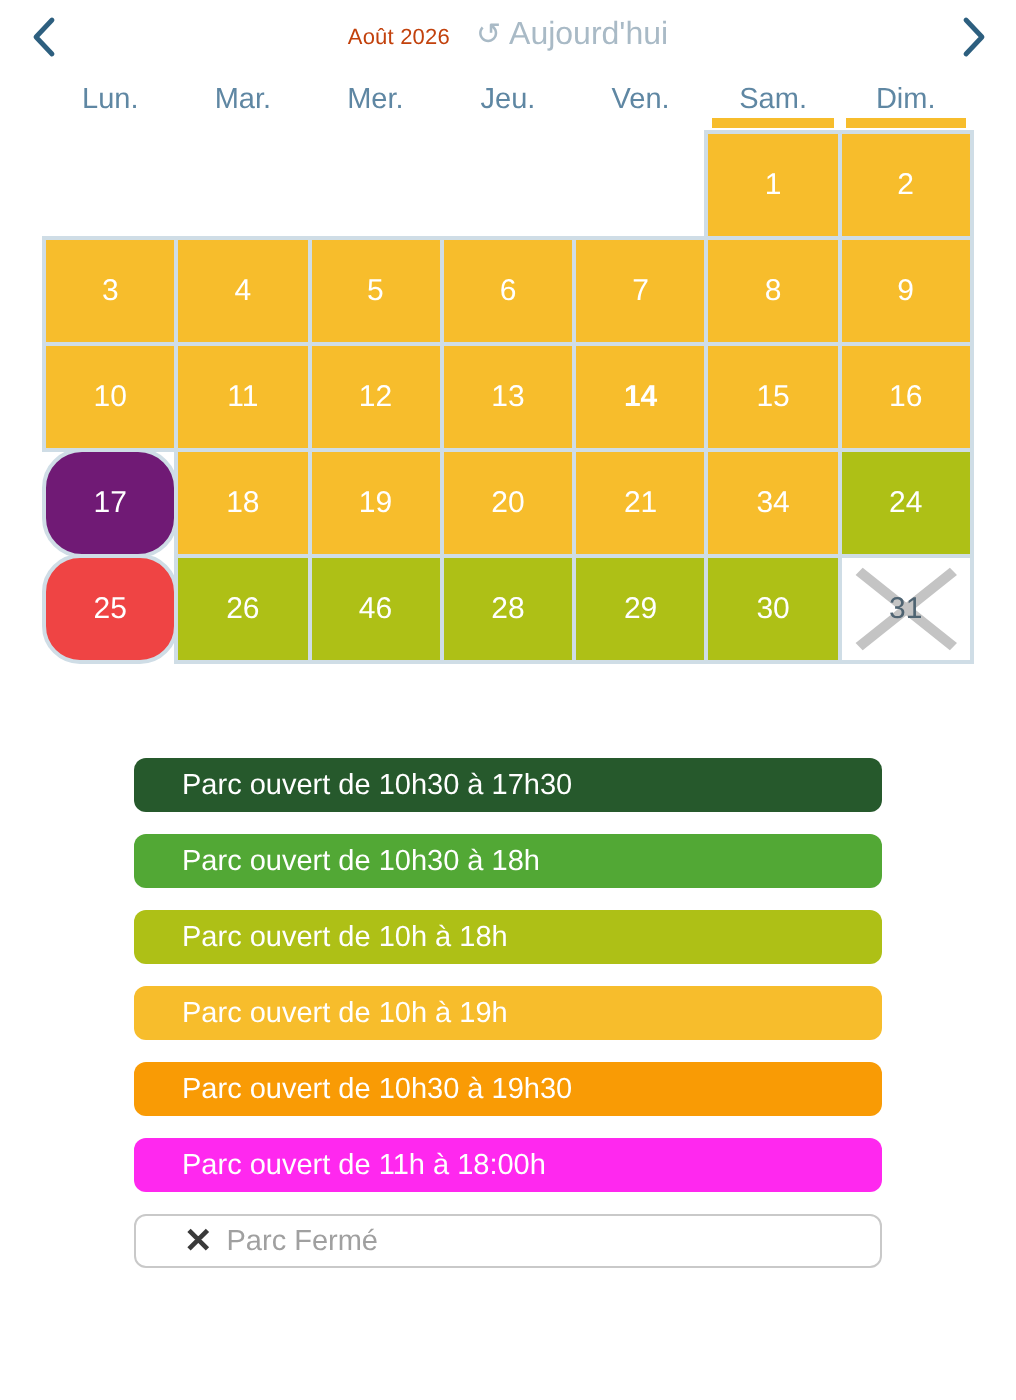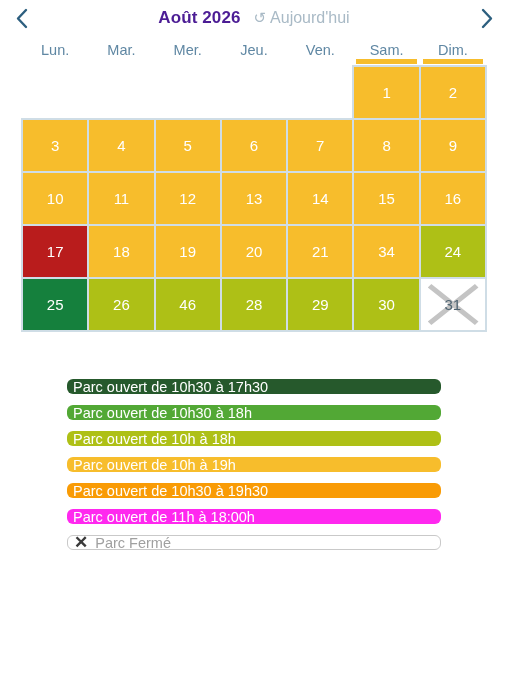--- a/index.html
+++ b/index.html
@@ -38,23 +38,23 @@
   .nav-arrow.prev { left: 4px; }
   .nav-arrow.next { right: 4px; }
   .nav-arrow svg { display: block; }
 
   .header-center {
     display: flex;
     align-items: baseline;
     gap: 13px;
   }
   .month-title {
-    font-size: 17px;
-    font-weight: bold;
-    color: #4c1d95;
+    font-size: 11px;
+    font-weight: normal;
+    color: #c2410c;
     letter-spacing: 0.1px;
     white-space: nowrap;
   }
   .today-btn {
     display: flex;
     align-items: baseline;
     gap: 4px;
     font-size: 16px;
     color: #a9bac6;
     white-space: nowrap;
@@ -136,25 +136,25 @@
 
   
   .legend {
     width: 374px;
     margin: 48px auto 0 auto;
     display: flex;
     flex-direction: column;
     gap: 11px;
   }
   .legend-item {
-    height: 15px;
+    height: 27px;
     border-radius: 6px;
     display: flex;
     align-items: center;
-    padding: 0 6px;
+    padding: 0 24px;
     box-sizing: border-box;
     font-size: 14.5px;
     color: #ffffff;
     cursor: pointer;
     user-select: none;
     white-space: nowrap;
   }
   .legend-item.closed-item {
     background: #ffffff;
     border: 1px solid #c9c9c9;
@@ -246,51 +246,51 @@
     </div>
     <div class="day-cell" style="background: rgb(247, 189, 44);">
       <span class="day-num">11</span>
     </div>
     <div class="day-cell" style="background: rgb(247, 189, 44);">
       <span class="day-num">12</span>
     </div>
     <div class="day-cell" style="background: rgb(247, 189, 44);">
       <span class="day-num">13</span>
     </div>
-    <div class="day-cell" style="background: rgb(247, 189, 44);">
+    <div class="day-cell" style="background: rgb(247, 189, 44); font-weight: bold;">
       <span class="day-num">14</span>
     </div>
     <div class="day-cell" style="background: rgb(247, 189, 44);">
       <span class="day-num">15</span>
     </div>
     <div class="day-cell" style="background: rgb(247, 189, 44);">
       <span class="day-num">16</span>
     </div>
-    <div class="day-cell" style="background: #b91c1c;">
+    <div class="day-cell" style="background: #701a75; border-radius: 20px;">
       <span class="day-num">17</span>
     </div>
     <div class="day-cell" style="background: rgb(247, 189, 44);">
       <span class="day-num">18</span>
     </div>
     <div class="day-cell" style="background: rgb(247, 189, 44);">
       <span class="day-num">19</span>
     </div>
     <div class="day-cell" style="background: rgb(247, 189, 44);">
       <span class="day-num">20</span>
     </div>
     <div class="day-cell" style="background: rgb(247, 189, 44);">
       <span class="day-num">21</span>
     </div>
     <div class="day-cell" style="background: rgb(247, 189, 44);">
       <span class="day-num">34</span>
     </div>
     <div class="day-cell" style="background: rgb(174, 192, 22);">
       <span class="day-num">24</span>
     </div>
-    <div class="day-cell" style="background: #15803d;">
+    <div class="day-cell" style="background: #ef4444; border-radius: 19px;">
       <span class="day-num">25</span>
     </div>
     <div class="day-cell" style="background: rgb(174, 192, 22);">
       <span class="day-num">26</span>
     </div>
     <div class="day-cell" style="background: rgb(174, 192, 22);">
       <span class="day-num">46</span>
     </div>
     <div class="day-cell" style="background: rgb(174, 192, 22); justify-content: center;">
       <span class="day-num">28</span>

